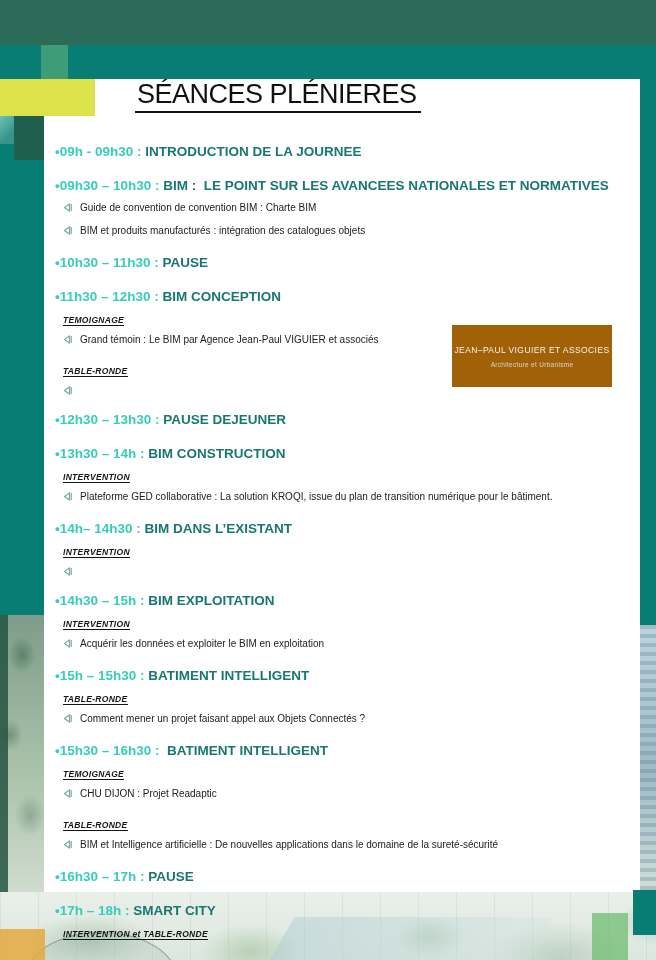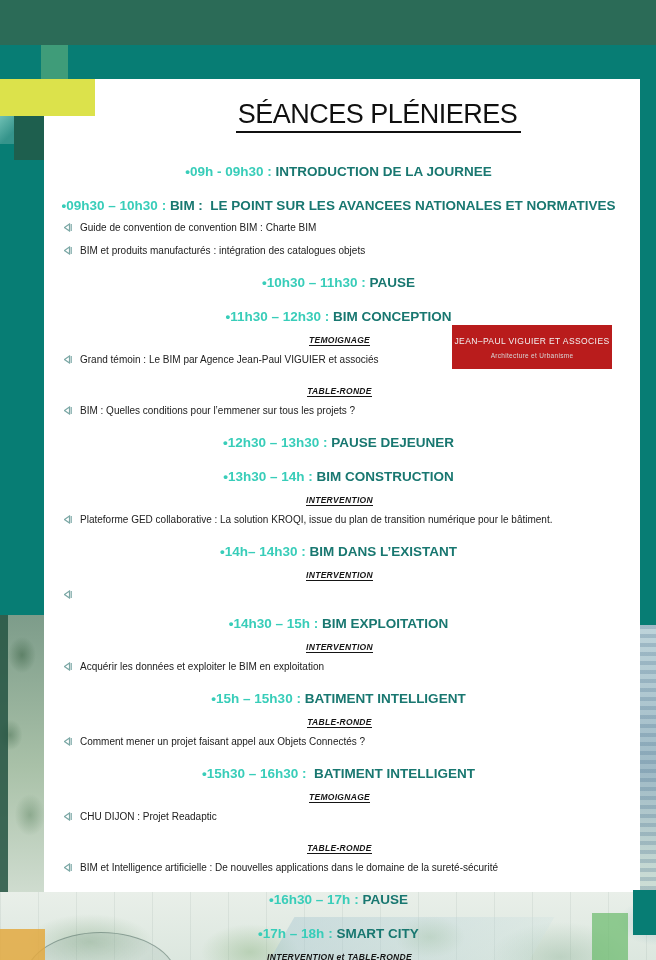--- a/index.html
+++ b/index.html
@@ -43,42 +43,42 @@
   .bg-right{position:absolute;left:640px;top:625px;width:16px;height:267px;
     background:
       repeating-linear-gradient(180deg,rgba(70,110,140,.25) 0 4px,transparent 4px 9px),
       linear-gradient(180deg,#bed4da,#9fbac6 55%,#cfe0d6);}
   
   .rect-orange{position:absolute;left:0;top:929px;width:45px;height:31px;background:rgba(227,169,63,.85);}
   .rect-green-br{position:absolute;left:592px;top:913px;width:36px;height:47px;background:rgba(108,187,110,.72);}
   .rect-teal-br{position:absolute;left:633px;top:890px;width:23px;height:45px;background:#077d74;}
   
   .content{position:absolute;left:44px;top:79px;width:596px;height:813px;background:#ffffff;
-    padding:20px 18px 0 11px;box-sizing:border-box;text-align:center;}
+    padding:0 18px 0 11px;box-sizing:border-box;}
   .title{display:inline-block;margin-left:80px;font-size:27px;letter-spacing:-0.5px;color:#101010;
     border-bottom:2px solid #101010;padding:0 4px 1px 2px;white-space:pre;}
   
   .schedule{margin-top:30px;}
   .session{margin-top:16px;}
   .session:first-child{margin-top:16px;}
   .session-heading{font-size:13.5px;font-weight:bold;line-height:18px;white-space:pre-wrap;}
   .session-time{color:#38cdb9;}
   .session-sep{color:#38cdb9;font-weight:bold;}
   .session-title{color:#187770;}
   .group{margin-top:3px;}
   .group + .group{margin-top:13px;}
   .group-label{display:inline-block;font-size:8.5px;font-style:italic;font-weight:bold;color:#151515;
-    letter-spacing:.3px;margin-left:2px;border-bottom:1px solid #151515;line-height:10px;white-space:pre;}
+    letter-spacing:.3px;margin-left:8px;border-bottom:1px solid #151515;line-height:10px;white-space:pre;}
   .item{display:flex;align-items:flex-start;gap:7px;margin-top:5px;padding-left:9px;
     font-size:10px;line-height:15px;color:#212121;}
   .item + .item{margin-top:8px;}
   .item .icon{flex:0 0 auto;margin-top:3px;}
   .item .it{font-style:italic;}
   
-  .logo-box{position:absolute;left:452px;top:325px;width:160px;height:44px;background:#b91c1c;
+  .logo-box{position:absolute;left:452px;top:325px;width:160px;height:62px;background:#a16207;
     display:flex;flex-direction:column;align-items:center;justify-content:center;gap:6px;}
   .logo-line1{color:#f2f2f2;font-size:8.5px;letter-spacing:.4px;white-space:nowrap;}
   .logo-line2{color:#d8d8d8;font-size:6.5px;letter-spacing:.3px;white-space:nowrap;}
 </style>
 </head>
 <body>
 
 <div class="page">
 
   <div class="band-dark"></div>
@@ -132,21 +132,20 @@
                 <polygon points="0.5,4.5 5.5,1 5.5,8" fill="none" stroke="#7ca8a6" stroke-width="1.2"></polygon>
                 <line x1="7.2" y1="1" x2="7.2" y2="8" stroke="#7ca8a6" stroke-width="1.2"></line>
               </svg>
               <span><span>Grand témoin : Le BIM par Agence Jean-Paul VIGUIER et associés</span></span>
             </div></div>
           <div class="group"><span class="group-label">TABLE-RONDE</span><div class="item">
               <svg class="icon" width="9" height="9" viewBox="0 0 9 9">
                 <polygon points="0.5,4.5 5.5,1 5.5,8" fill="none" stroke="#7ca8a6" stroke-width="1.2"></polygon>
                 <line x1="7.2" y1="1" x2="7.2" y2="8" stroke="#7ca8a6" stroke-width="1.2"></line>
               </svg>
-              <span><span>BIM : Quelles conditions pour l’emmener sur tous les projets ?</span></span>
             </div></div>
         </div>
         <div class="session">
           <div class="session-heading"><span class="session-time">•12h30 – 13h30</span><span class="session-sep"> : </span><span class="session-title">PAUSE DEJEUNER</span></div>
         </div>
         <div class="session">
           <div class="session-heading"><span class="session-time">•13h30 – 14h</span><span class="session-sep"> : </span><span class="session-title">BIM CONSTRUCTION</span></div>
           <div class="group"><span class="group-label">INTERVENTION</span><div class="item">
               <svg class="icon" width="9" height="9" viewBox="0 0 9 9">
                 <polygon points="0.5,4.5 5.5,1 5.5,8" fill="none" stroke="#7ca8a6" stroke-width="1.2"></polygon>

